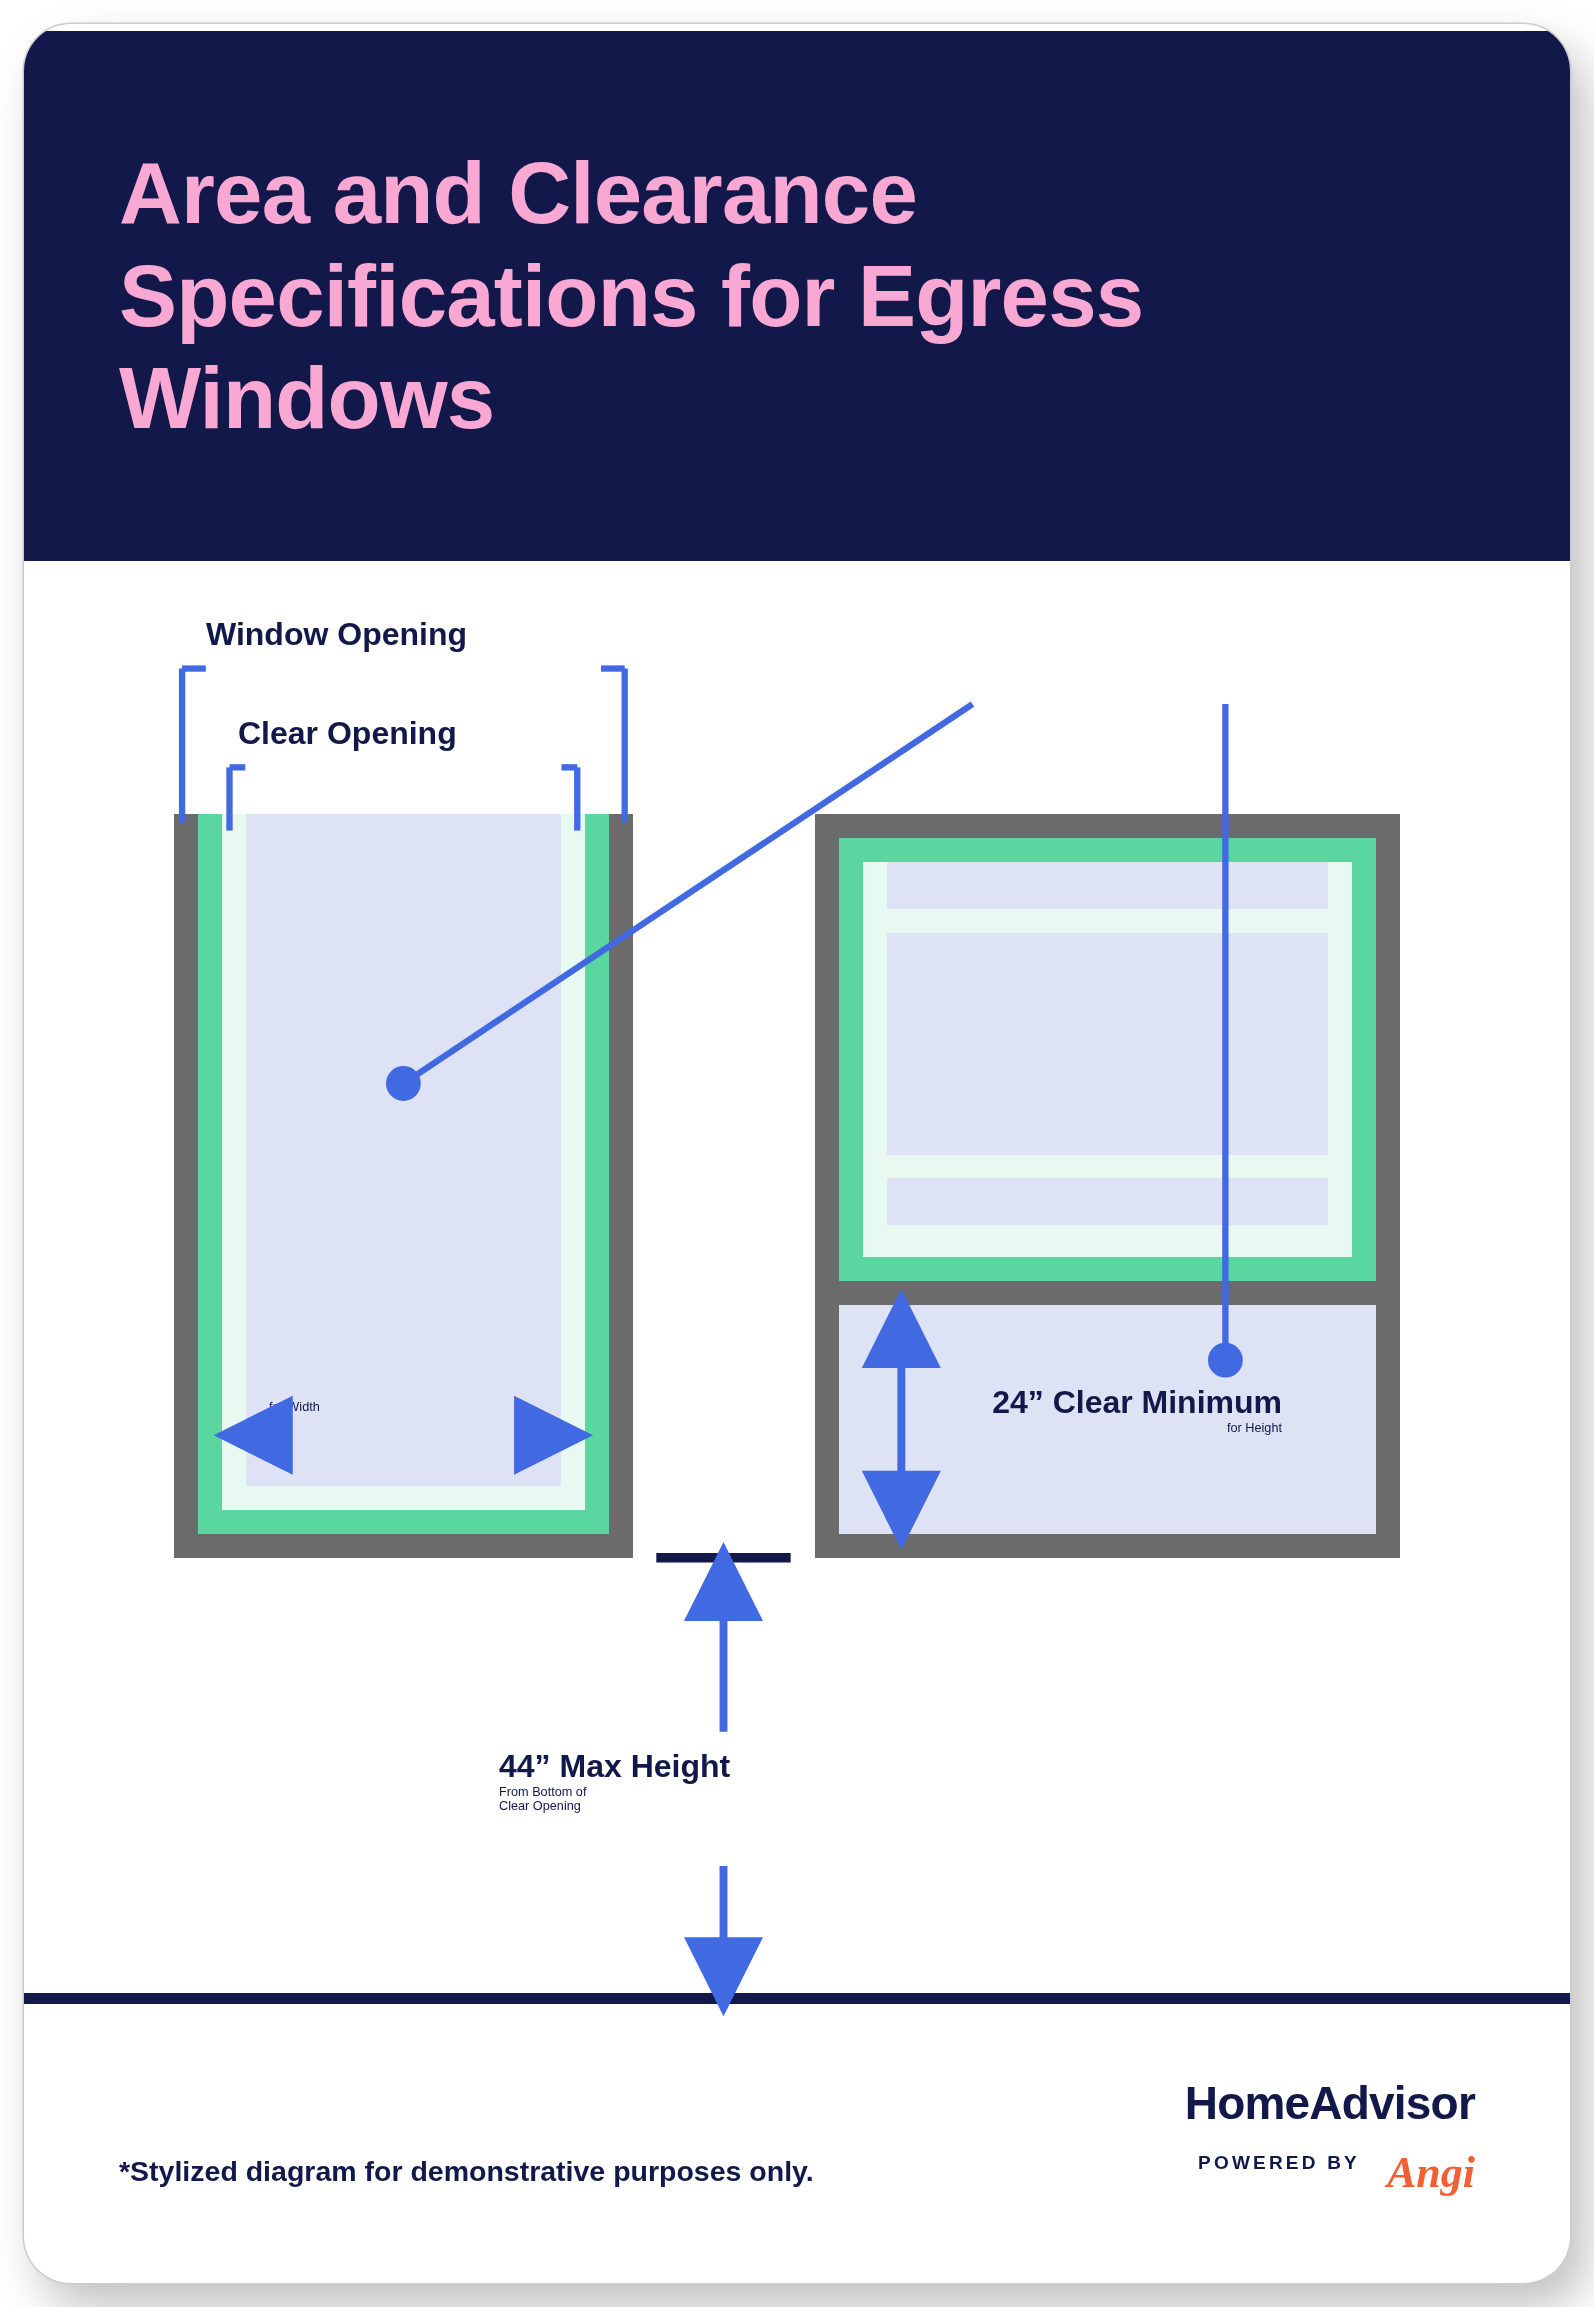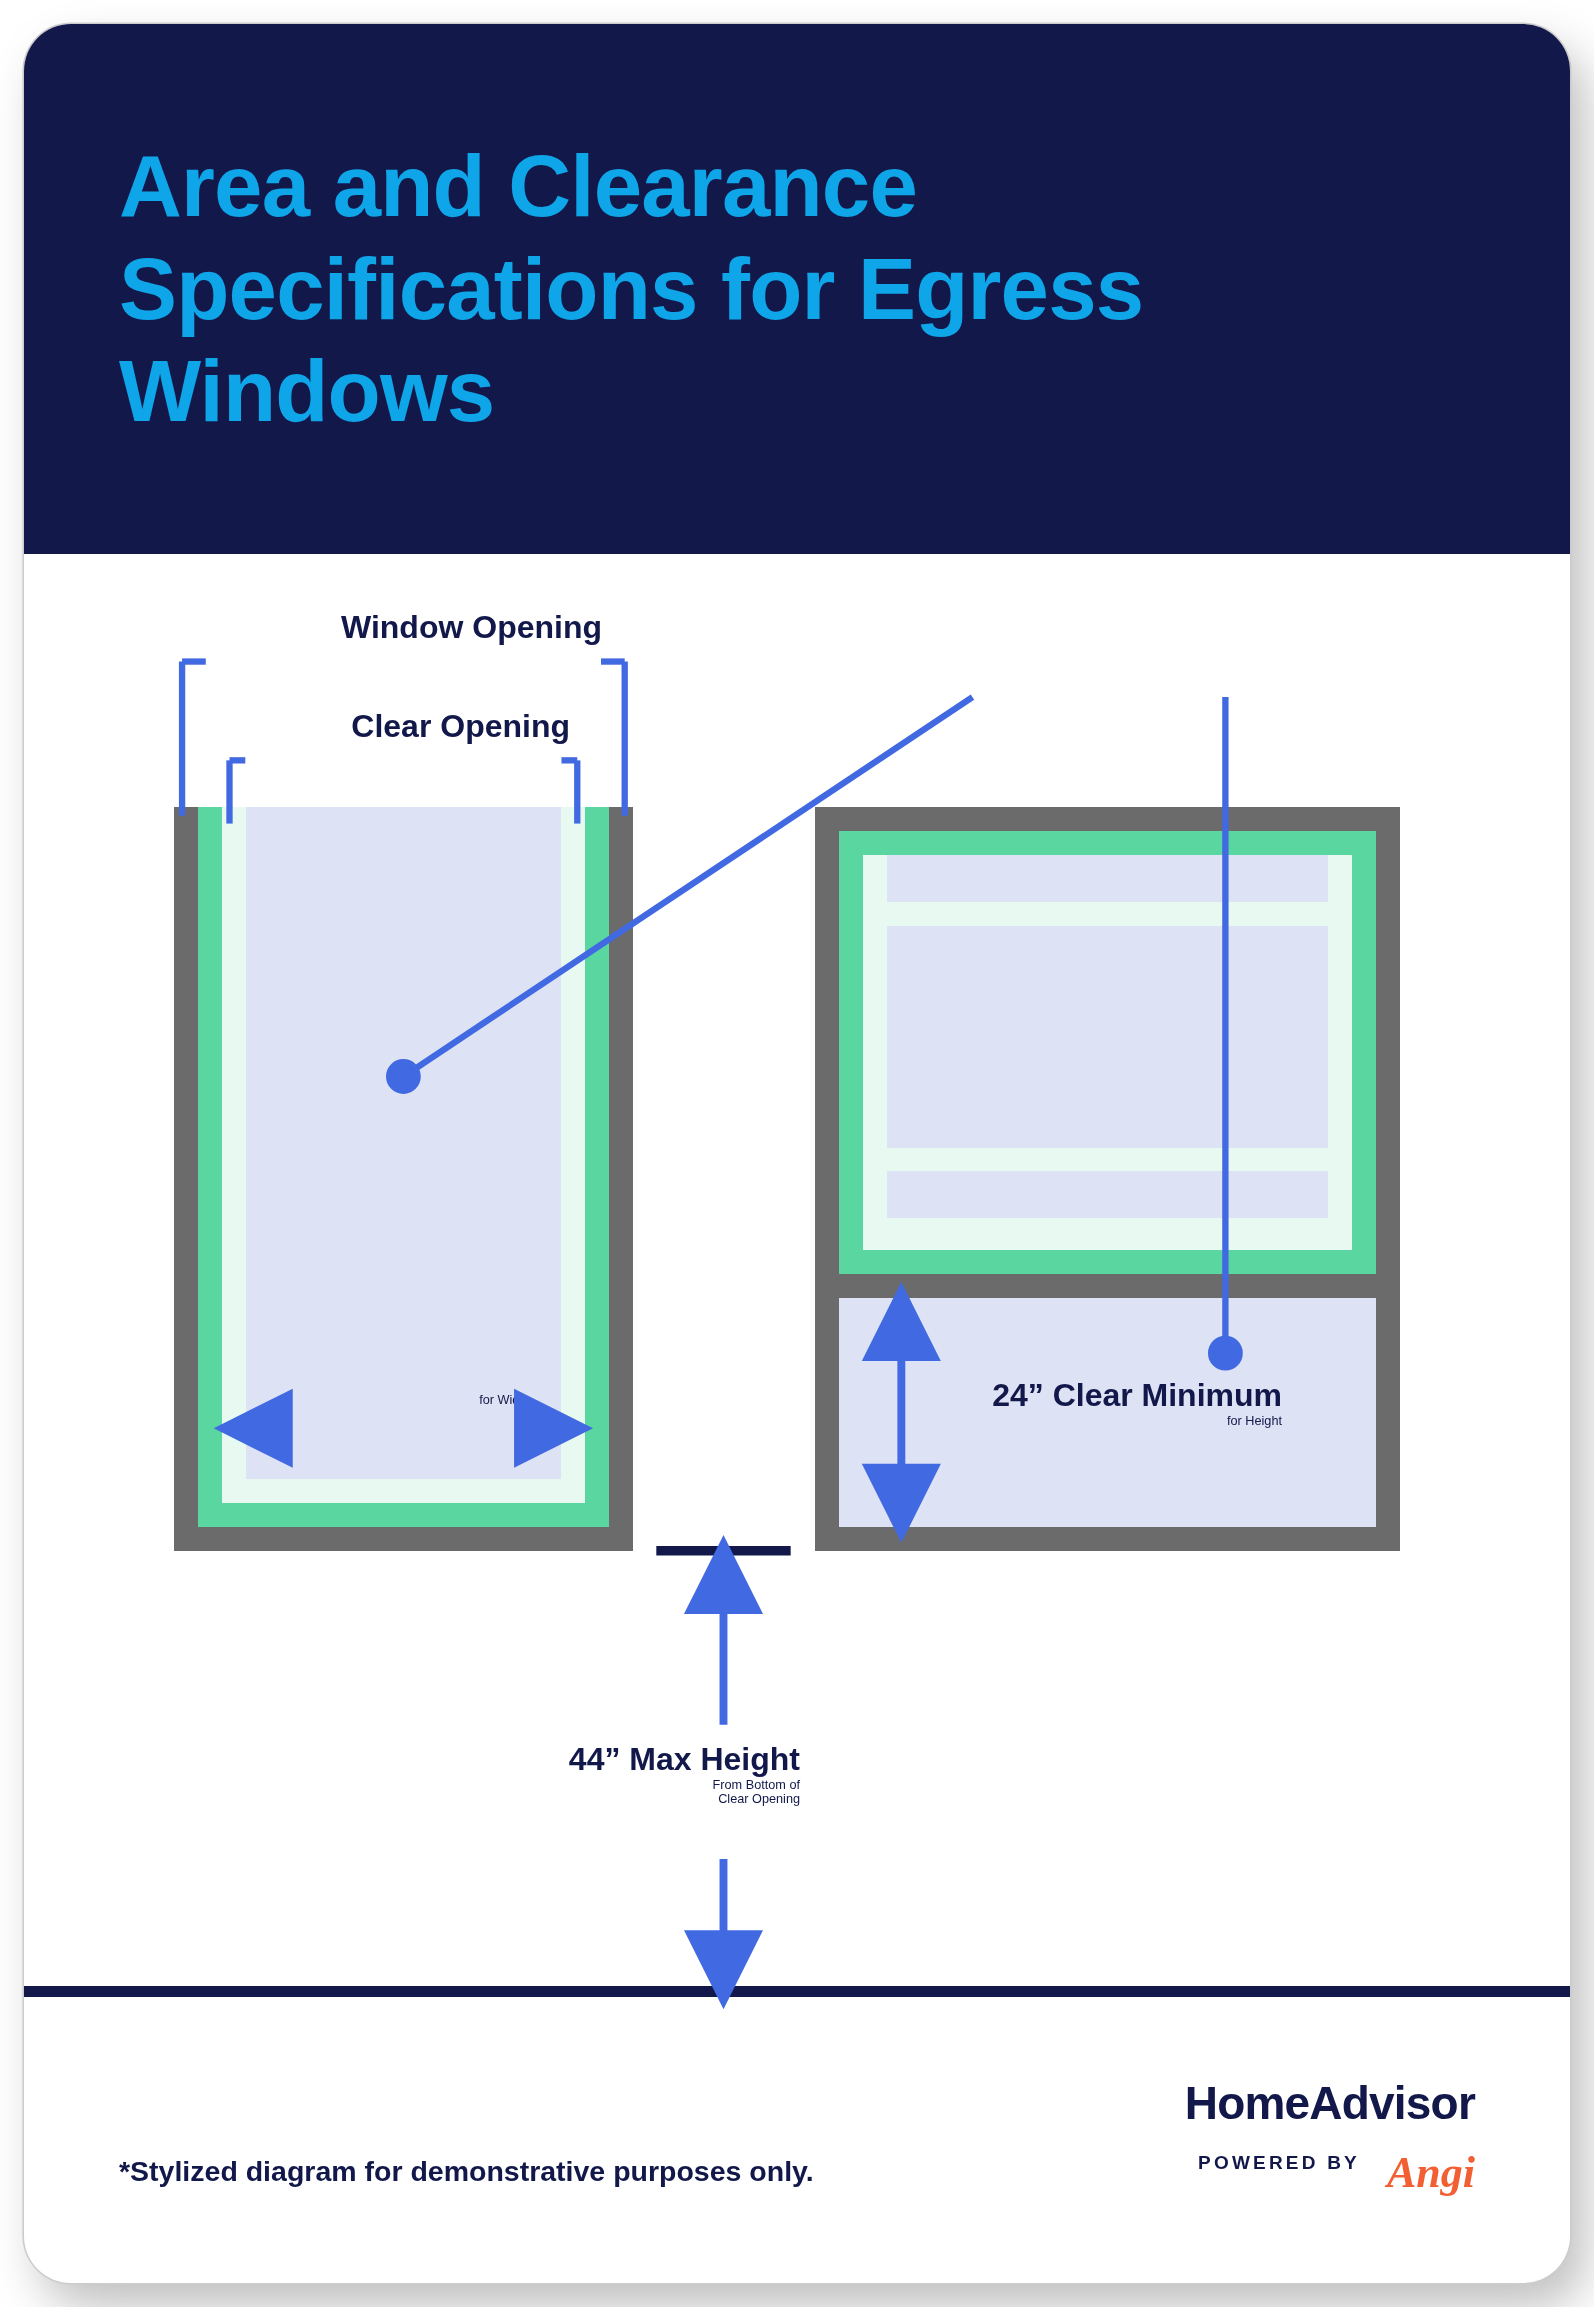--- a/index.html
+++ b/index.html
@@ -23,22 +23,23 @@
   .card{
     position:absolute;
     inset:24px;
     border-radius:47px;
     background:#fff;
     box-shadow:0 0 0 1.6px #ccc, 16px 24px 47px rgba(0,0,0,.25);
     overflow:hidden;
   }
   .header{
     background:var(--navy);
-    color:#0ea5e9;
+    color:#f9a8d4;
     padding:111px 95px 111px 95px;
+    margin-top:7px;
   }
   .header h1{
     margin:0;
     font-size:87px;
     line-height:1.18;
     font-weight:800;
     letter-spacing:-0.8px;
   }
   .body{
     position:relative;
@@ -119,21 +120,21 @@
   
   #winR{left:791px;top:253px;width:585px;height:744px;}
   #winR .teal{left:24px;top:24px;right:24px;height:443px;}
   #winR .teal .inner{left:24px;top:24px;right:24px;bottom:24px;}
   #winR .teal .inner .bar1{position:absolute;left:24px;right:24px;top:0;height:47px;background:var(--lavender);}
   #winR .teal .inner .bar2{position:absolute;left:24px;right:24px;top:71px;height:222px;background:var(--lavender);}
   #winR .teal .inner .bar3{position:absolute;left:24px;right:24px;top:316px;height:47px;background:var(--lavender);}
   #winR .lowlav{position:absolute;left:24px;right:24px;top:491px;bottom:24px;background:var(--lavender);}
 
   
-  .lbl{position:absolute;color:var(--navy);text-align:right;}
+  .lbl{position:absolute;color:var(--navy);text-align:left;}
   .lbl.big{font-size:36px;font-weight:700;line-height:1.2;}
   .lbl.med{font-size:32px;font-weight:700;}
 
   svg.overlay{
     position:absolute;
     inset:0;
     width:100%;
     height:100%;
     pointer-events:none;
   }

